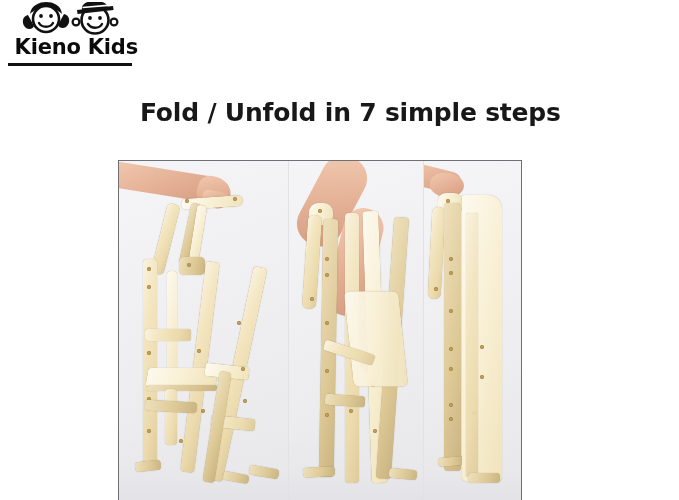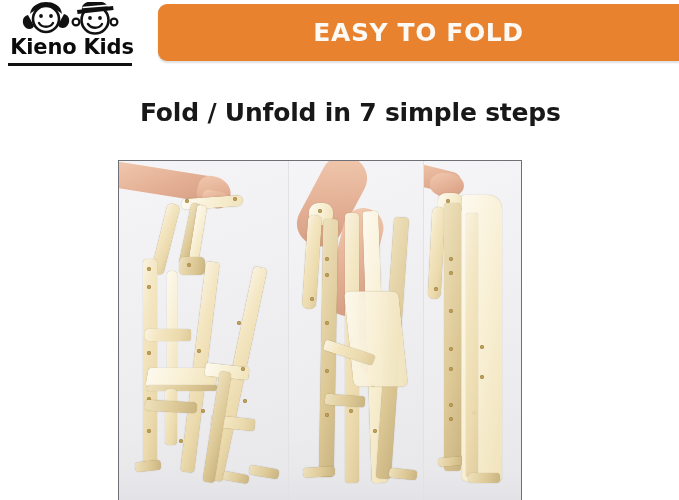--- a/index.html
+++ b/index.html
@@ -36,21 +36,21 @@
     left: 14px;
     top: 0px;
     width: 110px;
     height: 36px;
   }
   .brand-name {
     position: absolute;
     left: 0px;
     top: 33px;
     width: 132px;
-    text-align: center;
+    text-align: right;
     font-size: 21px;
     font-weight: bold;
     letter-spacing: -0.2px;
     color: #0b0b0b;
     font-family: "DejaVu Sans", sans-serif;
     white-space: nowrap;
   }
   .brand-rule {
     position: absolute;
     left: 2px;
@@ -218,23 +218,20 @@
 
           <path d="M68 22 C71.5 27 79 27 82 22" fill="none" stroke="#111" stroke-width="2.4" stroke-linecap="round"></path>
         </g>
       </svg>
     </div>
 
     <div class="brand-name">Kieno Kids</div>
     <div class="brand-rule"></div>
   </div>
 
-  <div class="banner">
-    <span class="banner-title">EASY TO FOLD</span>
-  </div>
 </div>
 
 <div class="subtitle">Fold / Unfold in 7 simple steps</div>
 
 <div class="photo-strip">
 
   <div class="panel panel-1">
     <span class="sr">Unfolded wooden learning tower held by a hand at the top handle</span>
     <div class="floor"></div>
 

